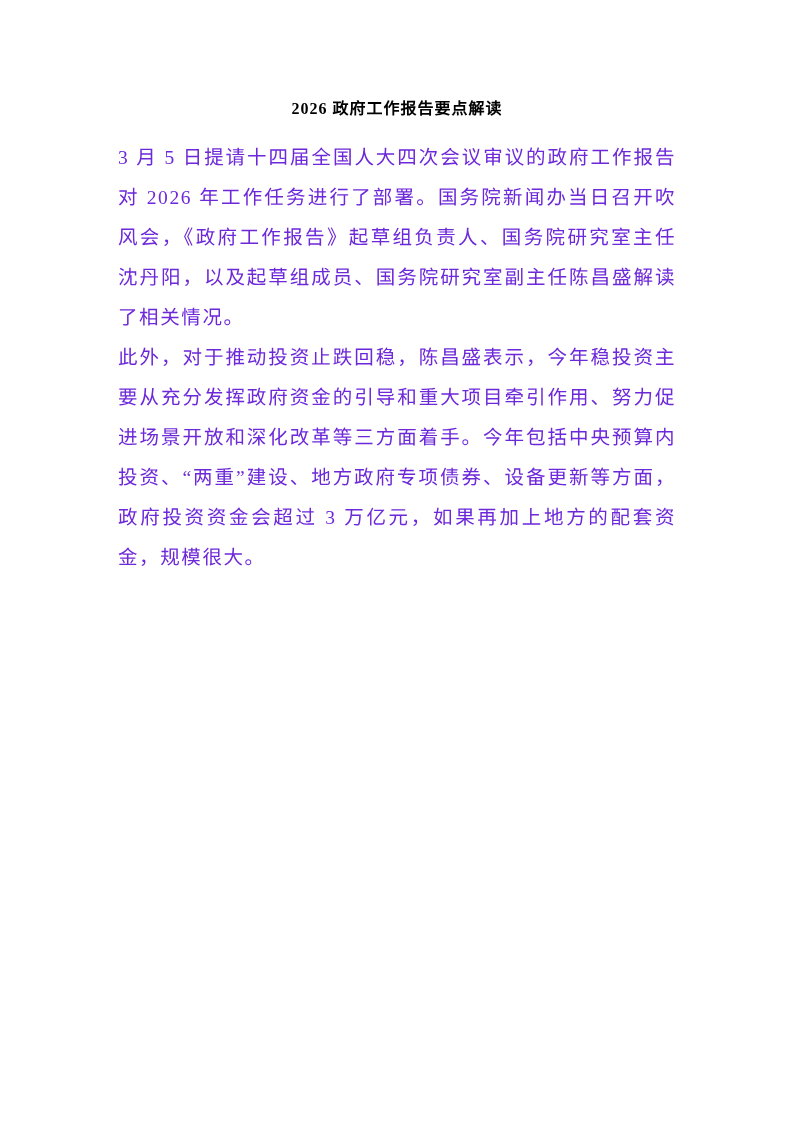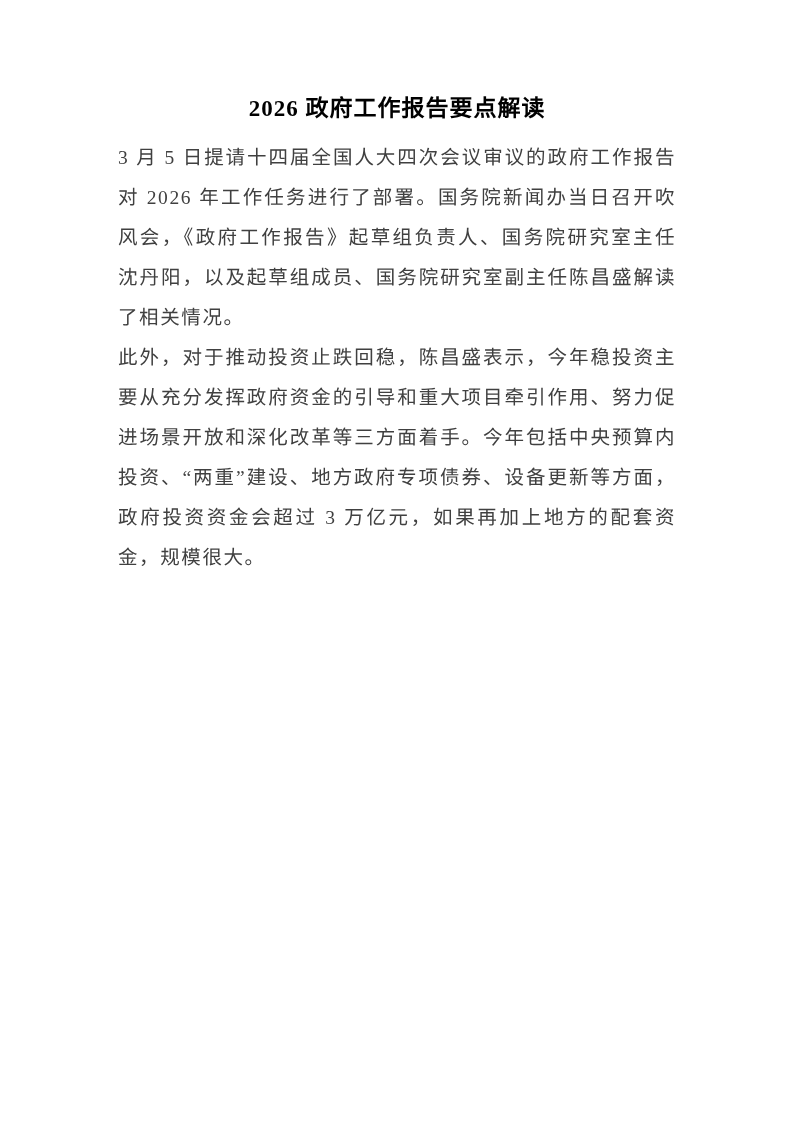--- a/index.html
+++ b/index.html
@@ -12,35 +12,35 @@
     width: 793px;
     height: 1122px;
     background: #ffffff;
     box-sizing: border-box;
     padding: 90px 117px 0 118px;
     overflow: hidden;
     font-family: "Liberation Serif", "DejaVu Serif", serif;
     color: #000000;
   }
   .doc-title {
-    font-size: 23px;
+    font-size: 16px;
     font-weight: 700;
     line-height: 38px;
     text-align: center;
     margin: 0 0 10px 0;
     letter-spacing: 1px;
     color: #000000;
   }
   .para {
     font-size: 19.5px;
     line-height: 40px;
     margin: 0;
     text-align: justify;
     letter-spacing: 1.6px;
-    color: #404040;
+    color: #6d28d9;
   }
   .section-heading {
     text-align: left;
   }
 </style>
 </head>
 <body>
 
 <div class="page">
   <h1 class="doc-title">2026 政府工作报告要点解读</h1>

